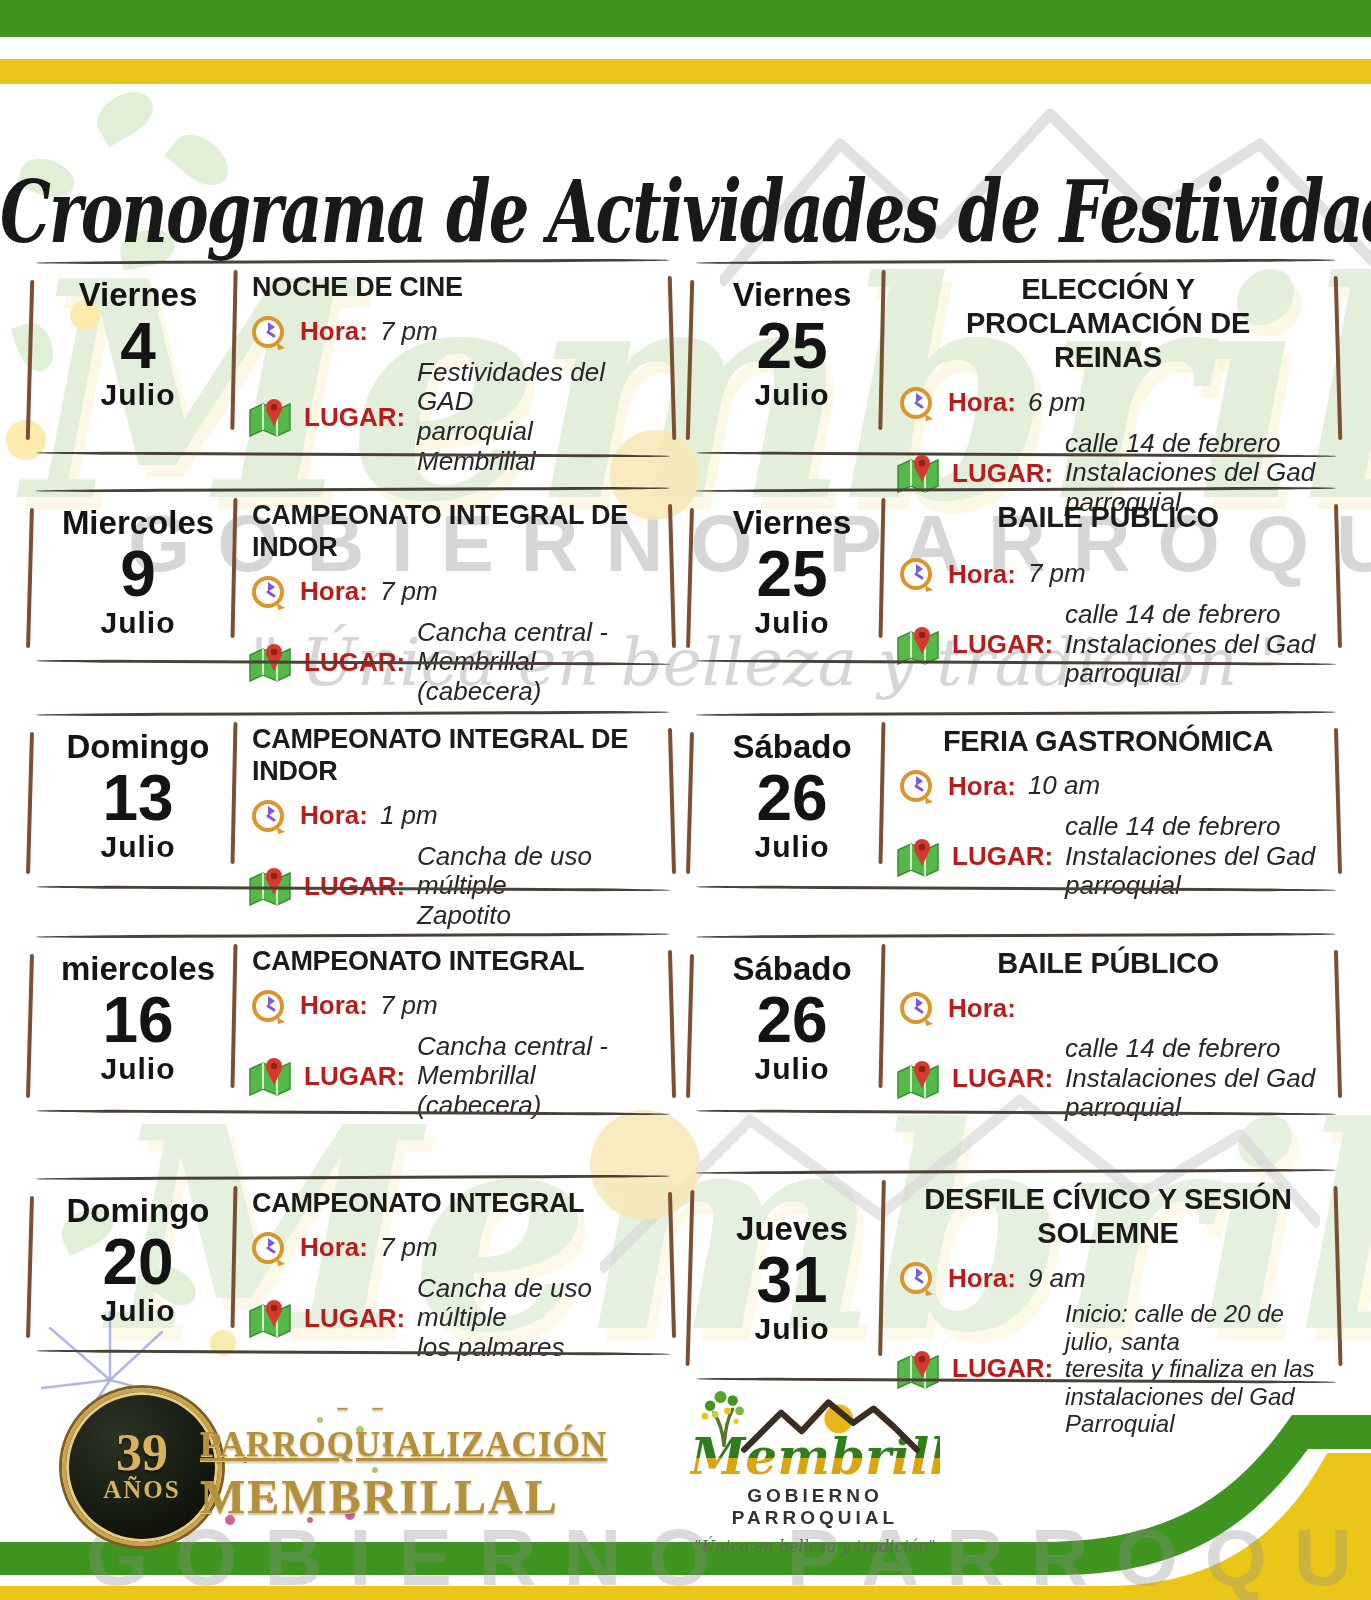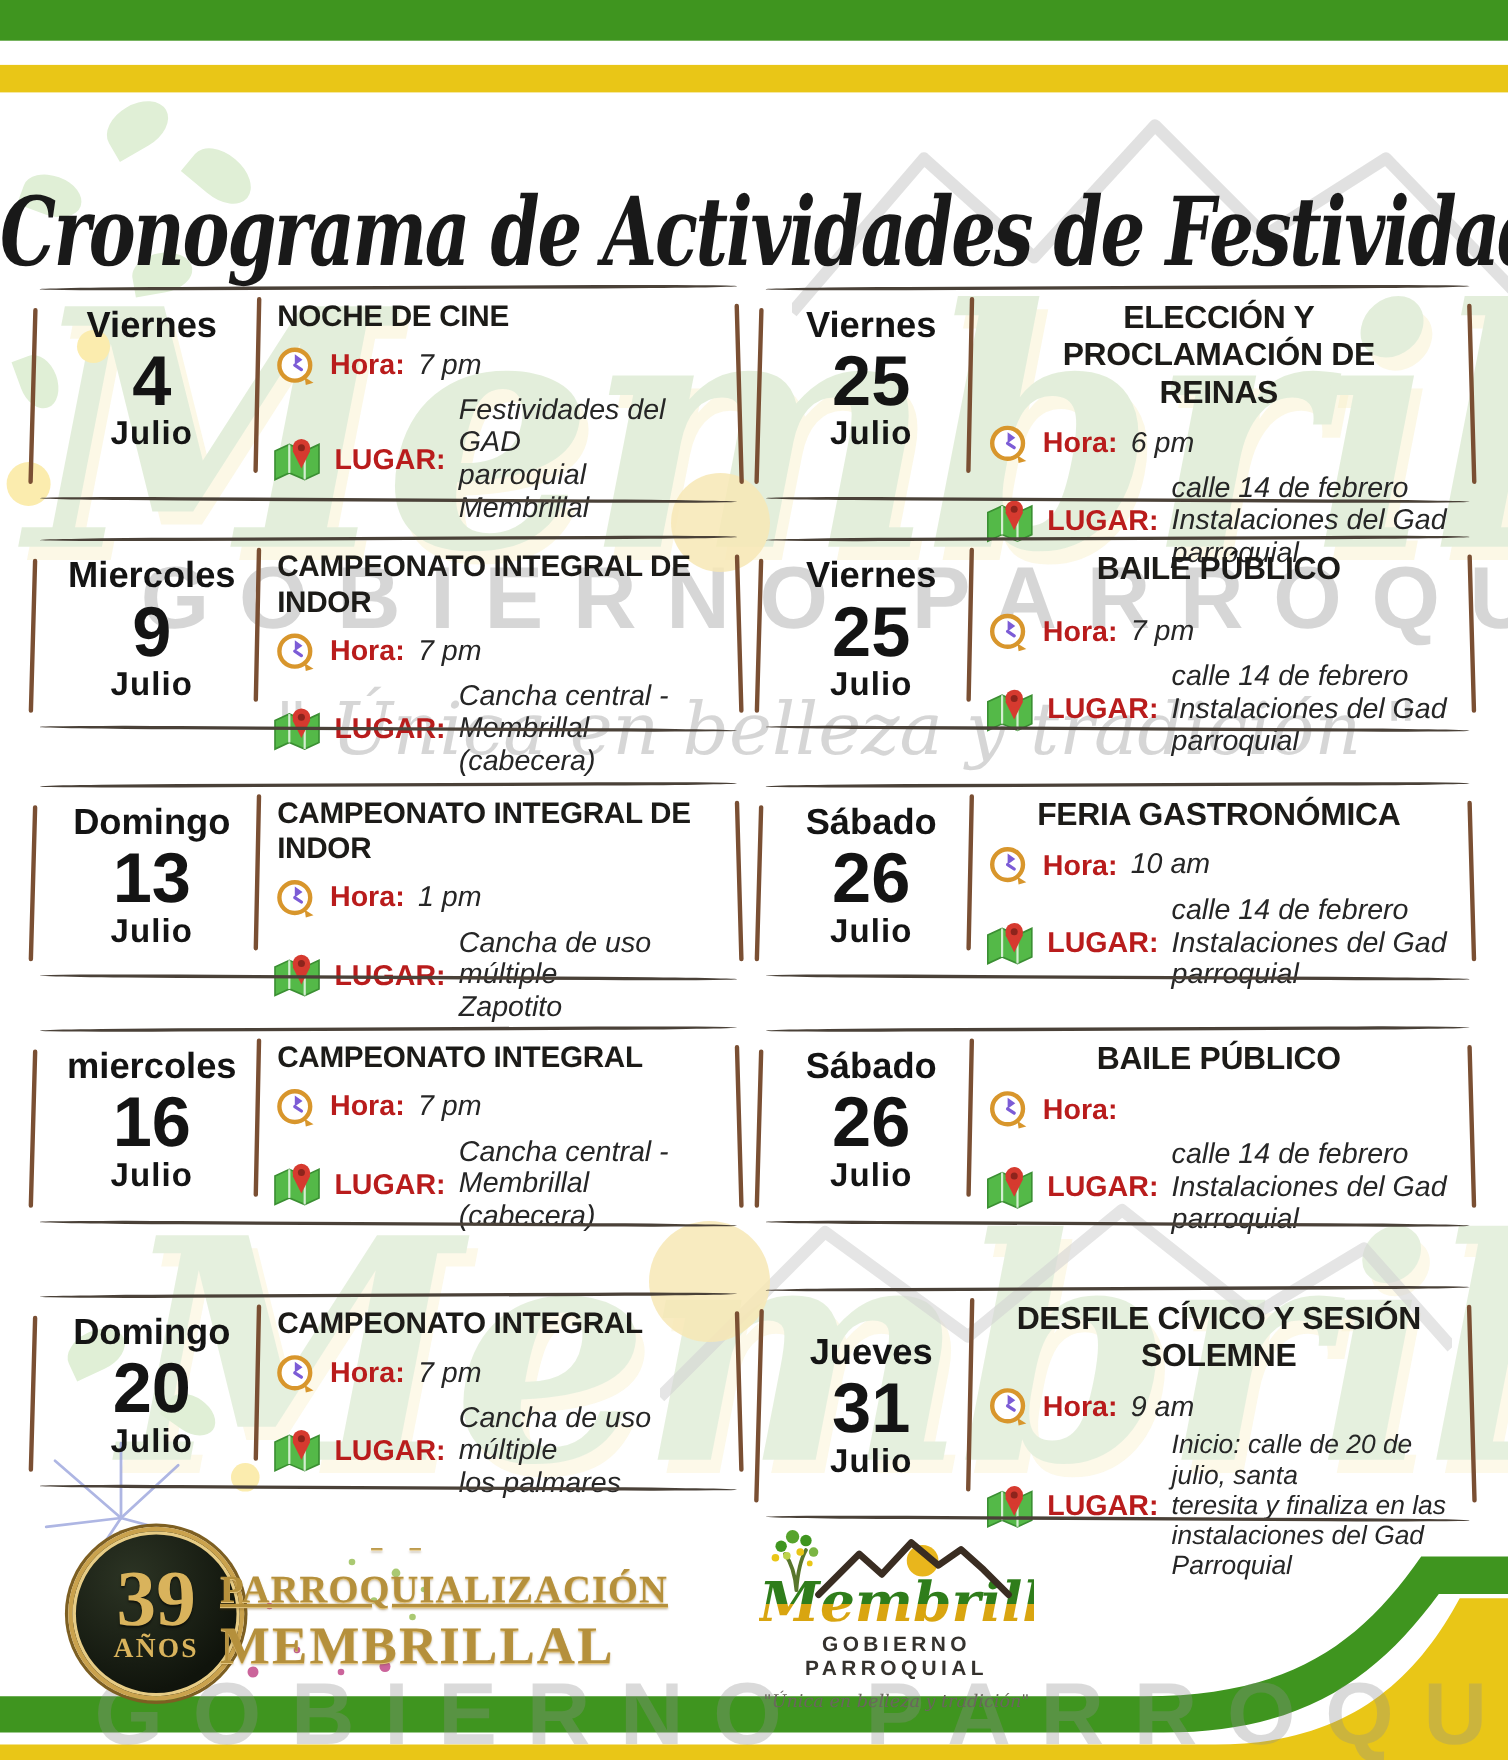--- a/index.html
+++ b/index.html
@@ -84,21 +84,21 @@
   .fval{font-size:26px;font-style:italic;color:#262626;line-height:1.14;}
   .fval span{display:block;}
 
   
   .badge{
     position:absolute;z-index:4;left:62px;top:1388px;width:152px;height:150px;border-radius:50%;
     background:radial-gradient(circle at 35% 28%,#2c3424,#10140c 72%);
     border:4px solid #caa24d;box-shadow:0 0 0 3px #7d5f22, inset 0 0 0 3px #e7cc85;
     display:flex;flex-direction:column;align-items:center;justify-content:center;color:#d9b35c;
   }
-  .badge .num{font-family:"Liberation Serif",serif;font-size:72px;font-weight:bold;line-height:.9;
+  .badge .num{font-family:"Liberation Serif",serif;font-size:52px;font-weight:bold;line-height:.9;
     text-shadow:0 2px 2px rgba(0,0,0,.6);}
   .badge .unit{font-family:"Liberation Serif",serif;font-size:25px;font-weight:bold;letter-spacing:2px;}
 
   .anniv{position:absolute;z-index:4;left:200px;top:1396px;width:330px;text-align:center;
     font-family:"Liberation Serif",serif;color:#b5903c;
     text-shadow:0 1px 0 #e3c47c,0 2px 2px rgba(90,60,10,.35);}
   .anniv .dashes{font-size:20px;font-weight:bold;letter-spacing:10px;}
   .anniv .l1{font-size:35px;font-weight:bold;letter-spacing:1px;margin-top:6px;text-decoration:underline;}
   .anniv .l2{font-size:48px;font-weight:bold;letter-spacing:2px;margin-top:4px;}
 

